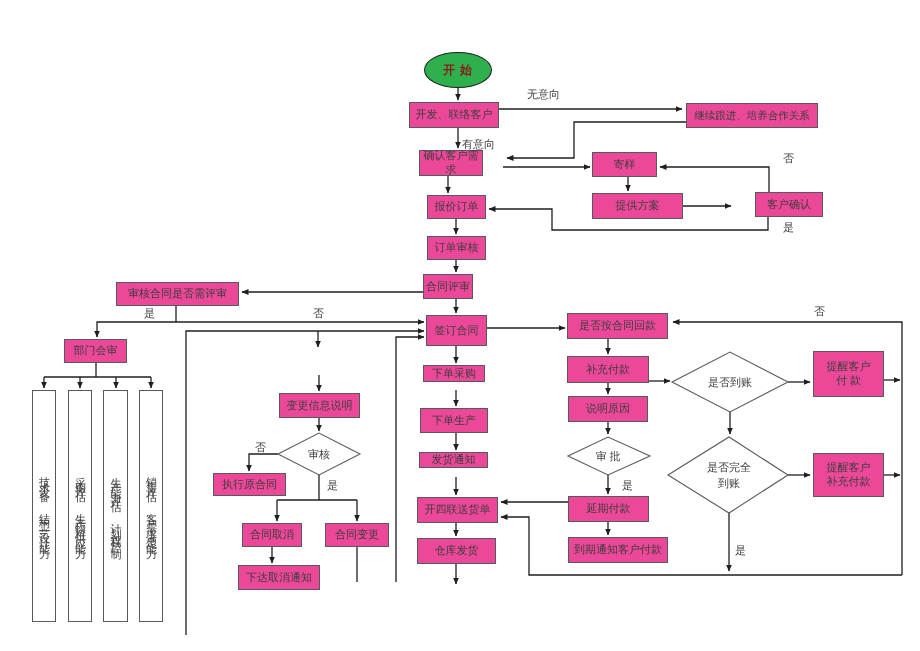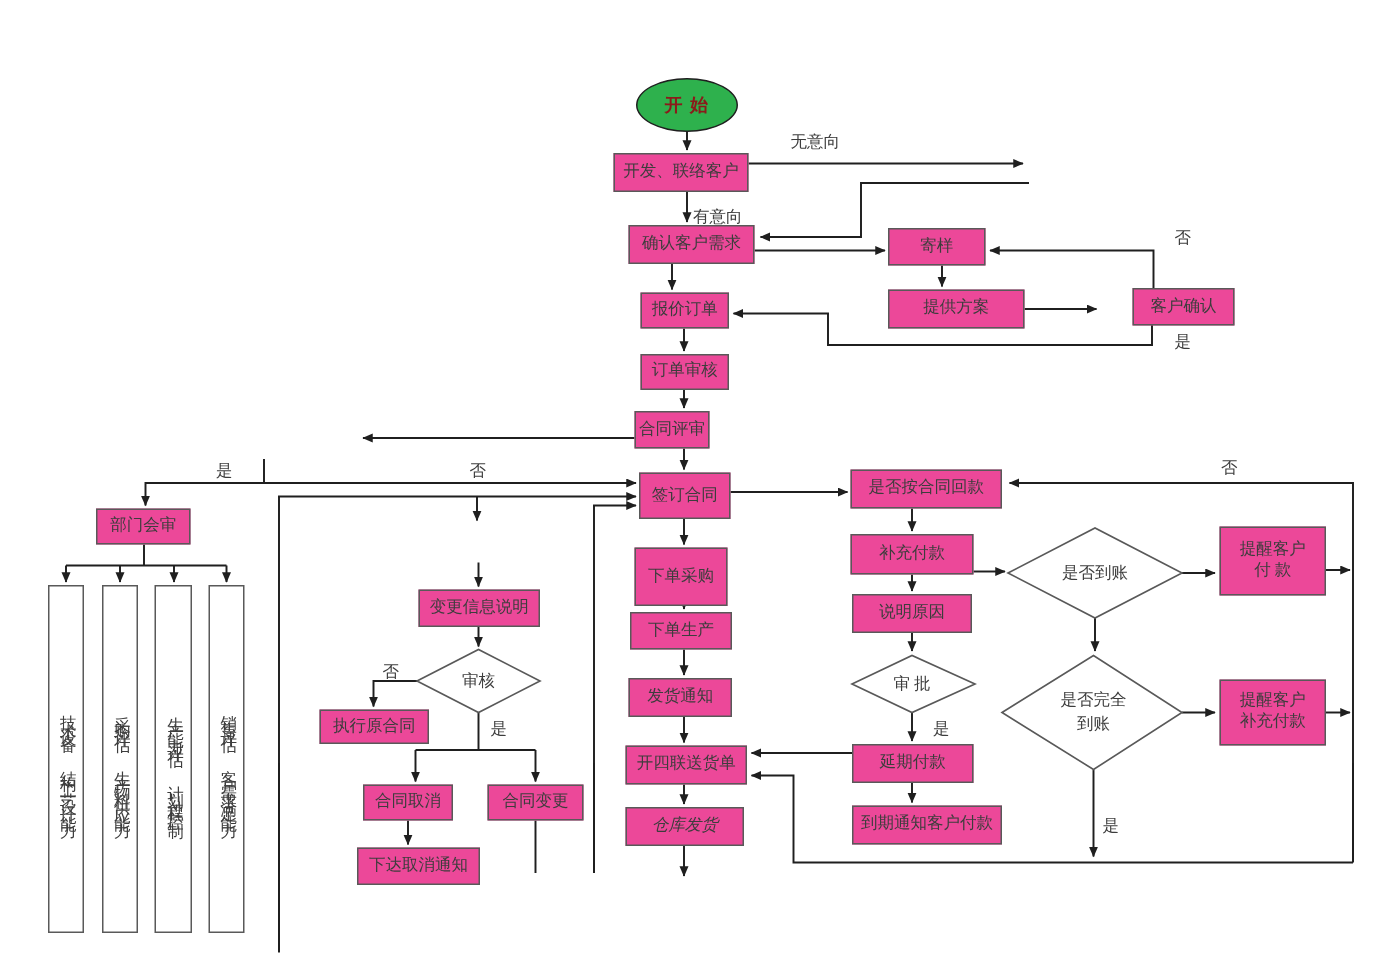--- a/index.html
+++ b/index.html
@@ -113,27 +113,29 @@
       <polygon points="278,454 319,433 360,454 319,475"></polygon>
       <polygon points="568,456 608,437 650,456 608,475"></polygon>
       <polygon points="672,382 730,352 788,382 730,412"></polygon>
       <polygon points="668,475 729,437 788,475 729,513"></polygon>
     </g>
   </svg>
 
   <div class="ellipse" style="left:424px;top:52px;width:68px;height:36px;">开 始</div>
 
   <div class="node" style="left:409px;top:102px;width:90px;height:26px;">开发、联络客户</div>
-  <div class="node" style="left:419px;top:150px;width:84px;height:26px;">确认客户需求</div>
+  <div class="node" style="left:686px;top:103px;width:132px;height:25px;font-size:10.5px;">继续跟进、培养合作关系</div>
+  <div class="node" style="left:419px;top:150px;width:64px;height:26px;">确认客户需求</div>
   <div class="node" style="left:592px;top:152px;width:65px;height:25px;">寄样</div>
   <div class="node" style="left:592px;top:193px;width:91px;height:26px;">提供方案</div>
   <div class="node" style="left:735px;top:192px;width:68px;height:25px;margin-left:20px;">客户确认</div>
   <div class="node" style="left:427px;top:195px;width:59px;height:24px;">报价订单</div>
   <div class="node" style="left:427px;top:236px;width:59px;height:24px;">订单审核</div>
   <div class="node" style="left:423px;top:274px;width:50px;height:25px;">合同评审</div>
+  <div class="node" style="left:116px;top:282px;width:123px;height:24px;">审核合同是否需评审</div>
   <div class="node" style="left:426px;top:315px;width:61px;height:31px;">签订合同</div>
 
   <div class="node" style="left:64px;top:339px;width:63px;height:24px;">部门会审</div>
   <div class="vbox" style="left:32px;top:390px;width:24px;height:232px;">
     <span>技术设备，结构工艺设计能力</span>
     </div>
   <div class="vbox" style="left:68px;top:390px;width:24px;height:232px;">
     <span>采购评估，生产物料供应能力</span>
     </div>
   <div class="vbox" style="left:103px;top:390px;width:25px;height:232px;">
@@ -143,25 +145,25 @@
     <span>销售评估，客户需求满足能力</span>
     </div>
 
   <div class="node" style="left:279px;top:393px;width:81px;height:25px;">变更信息说明</div>
   <div class="dlabel" style="left:289px;top:444px;width:60px;height:20px;">审核</div>
   <div class="node" style="left:213px;top:473px;width:73px;height:23px;">执行原合同</div>
   <div class="node" style="left:242px;top:523px;width:60px;height:24px;">合同取消</div>
   <div class="node" style="left:325px;top:523px;width:64px;height:24px;">合同变更</div>
   <div class="node" style="left:238px;top:565px;width:82px;height:25px;">下达取消通知</div>
 
-  <div class="node" style="left:423px;top:365px;width:62px;height:39px;">下单采购</div>
+  <div class="node" style="left:423px;top:365px;width:62px;height:17px;">下单采购</div>
   <div class="node" style="left:420px;top:408px;width:68px;height:25px;">下单生产</div>
-  <div class="node" style="left:419px;top:452px;width:69px;height:26px;">发货通知</div>
+  <div class="node" style="left:419px;top:452px;width:69px;height:16px;">发货通知</div>
   <div class="node" style="left:417px;top:497px;width:81px;height:26px;">开四联送货单</div>
-  <div class="node" style="left:417px;top:538px;width:79px;height:26px;font-style:italic;">仓库发货</div>
+  <div class="node" style="left:417px;top:538px;width:79px;height:26px;">仓库发货</div>
 
   <div class="node" style="left:567px;top:313px;width:101px;height:26px;">是否按合同回款</div>
   <div class="node" style="left:567px;top:356px;width:82px;height:27px;">补充付款</div>
   <div class="node" style="left:568px;top:396px;width:80px;height:26px;">说明原因</div>
   <div class="dlabel" style="left:578px;top:446px;width:60px;height:20px;">审 批</div>
   <div class="dlabel" style="left:690px;top:372px;width:80px;height:20px;">是否到账</div>
   <div class="dlabel" style="left:689px;top:451px;width:80px;height:48px;">是否完全
 到账</div>
   <div class="node" style="left:568px;top:496px;width:81px;height:26px;">延期付款</div>
   <div class="node" style="left:568px;top:537px;width:100px;height:26px;">到期通知客户付款</div>

